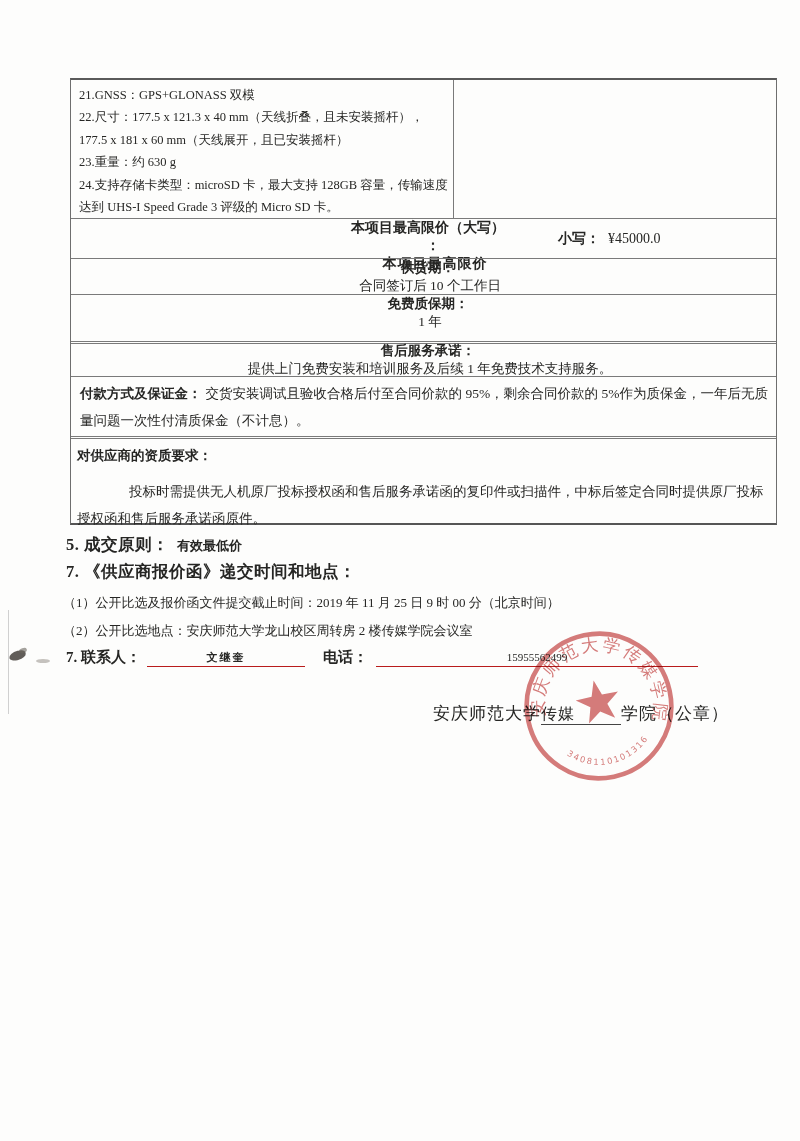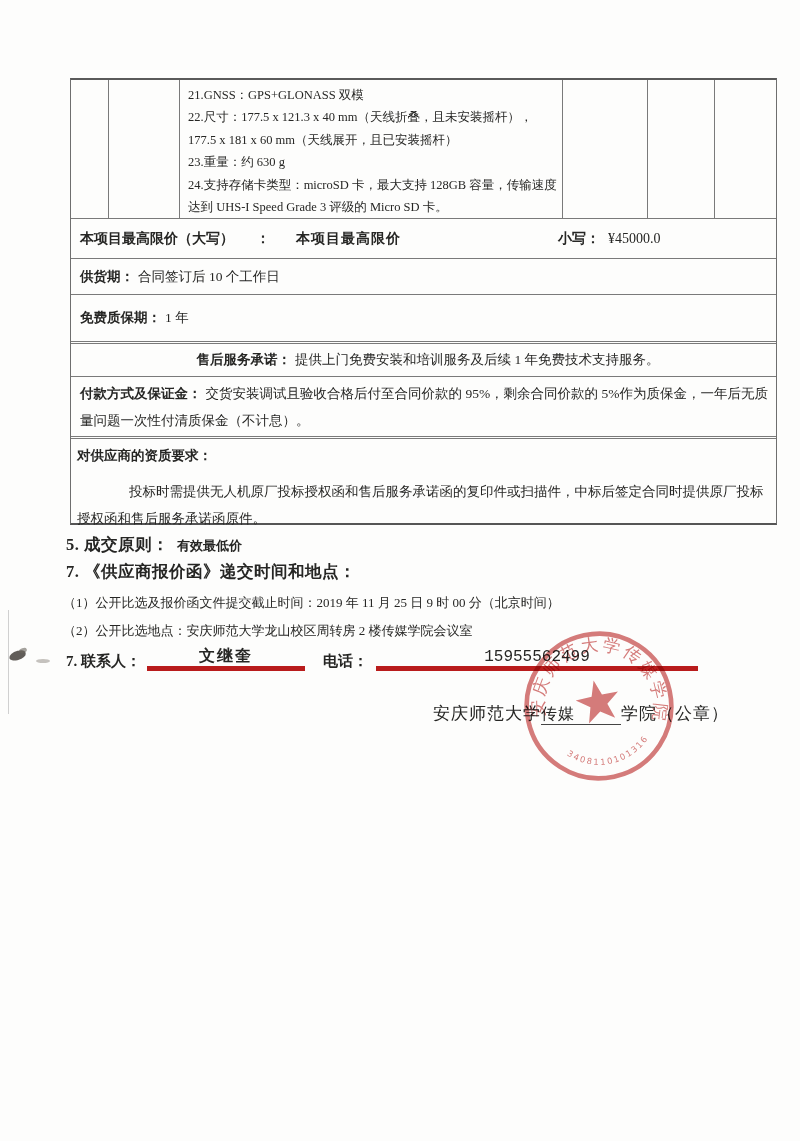--- a/index.html
+++ b/index.html
@@ -9,33 +9,33 @@
     font-family:"Liberation Serif","DejaVu Serif",serif;
     color:#262624;
   }
   
   .doc-table {
     position:absolute; left:70px; top:78px; width:707px;
     box-sizing:border-box;
     border:1px solid #6e6e6e; border-top:2px solid #5a5a5a; border-bottom:2px solid #555;
     background:transparent;
   }
-  .trow { position:relative; box-sizing:border-box; border-top:1px solid #7a7a7a; }
+  .trow { position:relative; box-sizing:border-box; border-top:1px solid #7a7a7a;flex-direction:column; }
   .trow:first-child { border-top:none; }
   .spec-row { display:flex; height:138px; }
   .cell { box-sizing:border-box; border-right:1px solid #7a7a7a; height:100%; }
   .c1 { width:38px; }
   .c2 { width:71px; }
   .c3 { width:383px; padding:4px 5px 0 8px; font-size:12.5px; line-height:22.4px; }
   .c4 { width:85px; }
   .c5 { width:67px; }
   .c6 { flex:1; border-right:none; }
   .spec-line { white-space:normal; }
 
-  .price-row { height:40px; display:flex; align-items:center; padding-left:9px; font-size:14px;gap:12px; }
+  .price-row { height:40px; display:flex; align-items:center; padding-left:9px; font-size:14px; }
   .blabel { font-weight:bold; }
   .price-value { font-weight:bold; margin-left:14px; letter-spacing:1px; }
   .price-colon { font-weight:bold; margin-left:10px; }
   .xiaoxie { position:absolute; left:487px; top:0; height:100%; display:flex; align-items:center; font-size:14px; }
   .xiaoxie .val { font-weight:normal; margin-left:8px; }
 
   .line-row { display:flex; align-items:center; padding-left:9px; font-size:13.5px; }
   .row-supply   { height:36px; }
   .row-warranty { height:47px; }
   .row-service  { height:35px; border-top:3px double #7a7a7a;justify-content:center; }
@@ -45,22 +45,22 @@
   .quals-para { margin:13px 0 0 0; text-indent:52px; line-height:27px; }
 
   
   .abs { position:absolute; }
   .h-item { font-weight:bold; font-size:16.5px; letter-spacing:0.5px; }
   .h-item .small-val { font-weight:bold; font-size:13px; letter-spacing:0; margin-left:8px; }
   .sub-item { font-size:13px; }
 
   .contact-line { display:flex; align-items:flex-end; font-size:15px; font-weight:bold; }
   .fill-line {
-    display:inline-block; font-weight:normal; font-size:16px;
-    border-bottom:5px solid #b91c1c; text-align:center; line-height:18px;font-family:Liberation Mono, monospace;
+    display:inline-block; font-weight:normal; font-size:11px;
+    border-bottom:1px solid #b91c1c; text-align:center; line-height:18px;
   }
   .fill-name  { width:158px; margin-left:6px; font-weight:bold; letter-spacing:2px; }
   .fill-phone { width:322px; margin-left:8px; }
   .phone-label { margin-left:18px; }
 
   .org-line { font-size:17px; letter-spacing:1px; display:flex; align-items:flex-end; }
   .fill-org { width:80px; border-bottom:1px solid #444; text-align:left; font-size:16px; line-height:20px; }
   .date-line { font-size:17px; letter-spacing:2px; }
 
   

